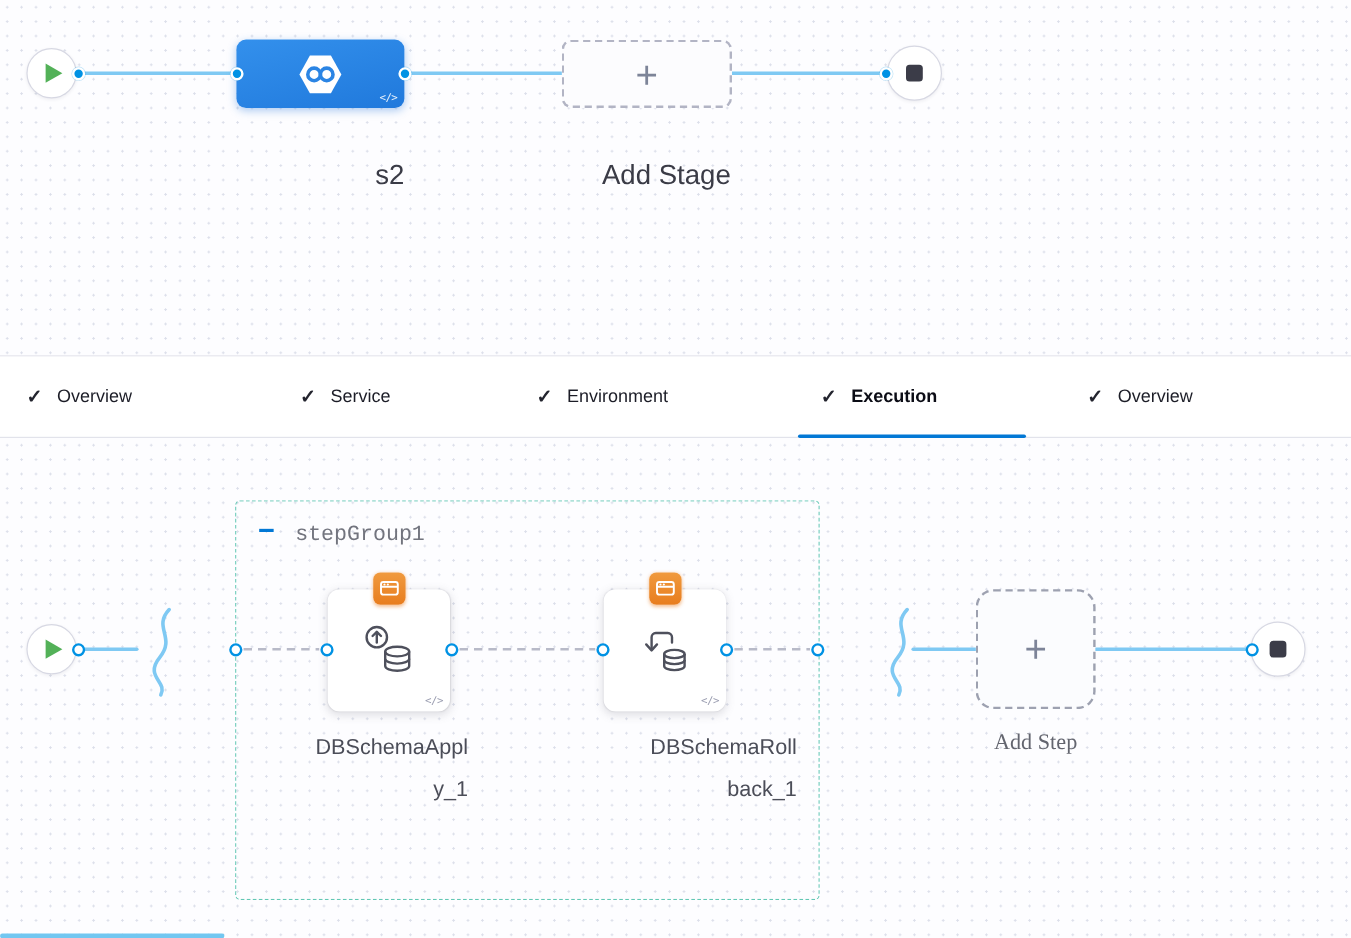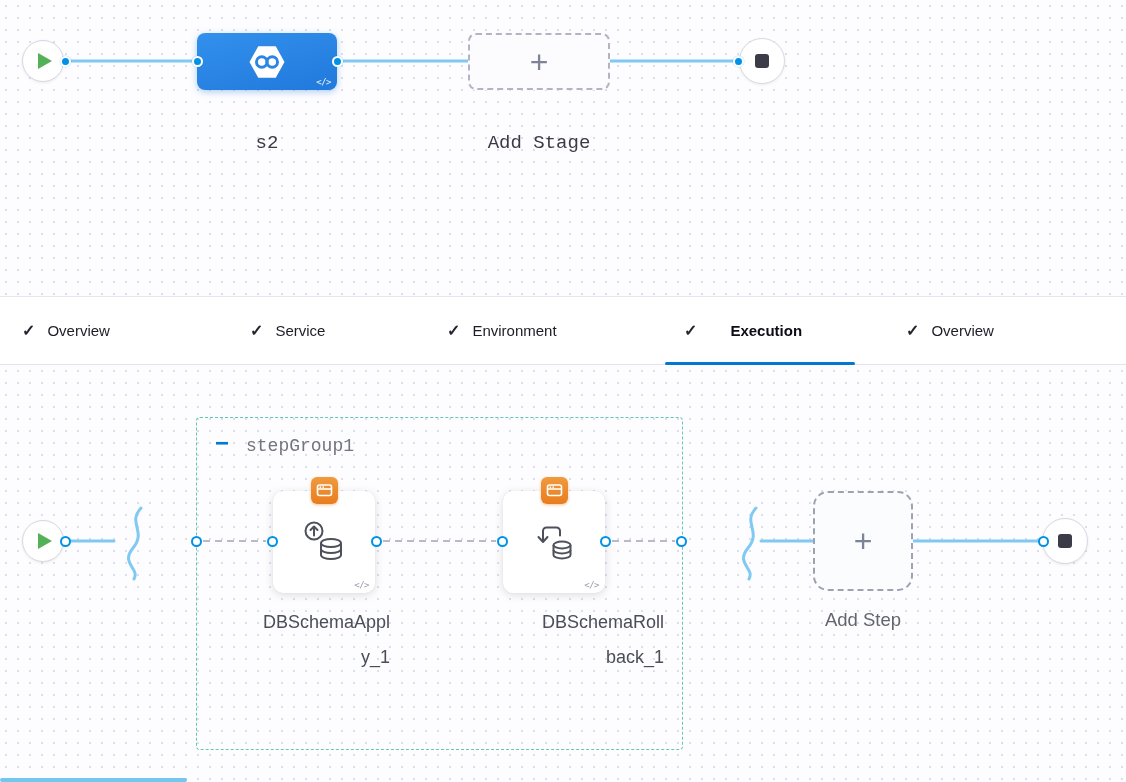--- a/index.html
+++ b/index.html
@@ -60,36 +60,36 @@
     display:flex; align-items:center; justify-content:center;
   }
   .add-step-node {
     position:absolute; left:813px; top:126px; width:100px; height:100px;
     border:2px dashed #9da1b0; border-radius:15px; background:#fbfcfe;
     display:flex; align-items:center; justify-content:center;
   }
   .plus-glyph { font-size:32px; font-weight:300; color:#7d8498; line-height:1; }
 
   
-  .node-label { position:absolute; text-align:center; font-size:19px; color:#3a3b46;font-family:Liberation Mono, monospace; }
+  .node-label { position:absolute; text-align:right; font-size:23px; color:#3a3b46; }
   .step-label {
     position:absolute; top:240px; width:132px; text-align:right;
     font-size:18px; line-height:1.95; color:#4b4d58; word-break:break-all;
   }
-  .add-step-label { position:absolute; left:793px; top:244px; width:140px; text-align:center; font-size:18.5px; color:#63656f; }
+  .add-step-label { position:absolute; left:793px; top:244px; width:140px; text-align:center; font-size:18.5px; color:#63656f;font-family:Liberation Serif, serif; }
 
   
   .tabbar {
     position:relative; height:69px; background:#fff;
     border-top:1px solid #e6e6ee; border-bottom:1px solid #e2e3eb;
   }
   .tab { position:absolute; top:0; height:100%; display:flex; align-items:center; gap:12px; cursor:pointer; }
   .check { font-size:16px; font-weight:700; color:#23242e; }
   .tab-label { font-size:15px; color:#1c1d27; }
-  .tab.active .tab-label { font-weight:700; color:#0b0c15;margin-left:21px; }
+  .tab.active .tab-label { font-weight:700; color:#0b0c15; }
   .tab-underline { position:absolute; left:665px; bottom:-1px; width:190px; height:3px; background:#0278d5; border-radius:2px; }
 
   
   .step-group {
     position:absolute; left:196px; top:52px; width:487px; height:333px;
     border:1px dashed #62c7b4; border-radius:4px;
   }
   .collapse-btn {
     position:absolute; left:212px; top:66px; width:20px; height:24px;
     color:#0278d5; font-size:24px; font-weight:600; line-height:24px; text-align:center; cursor:pointer;

